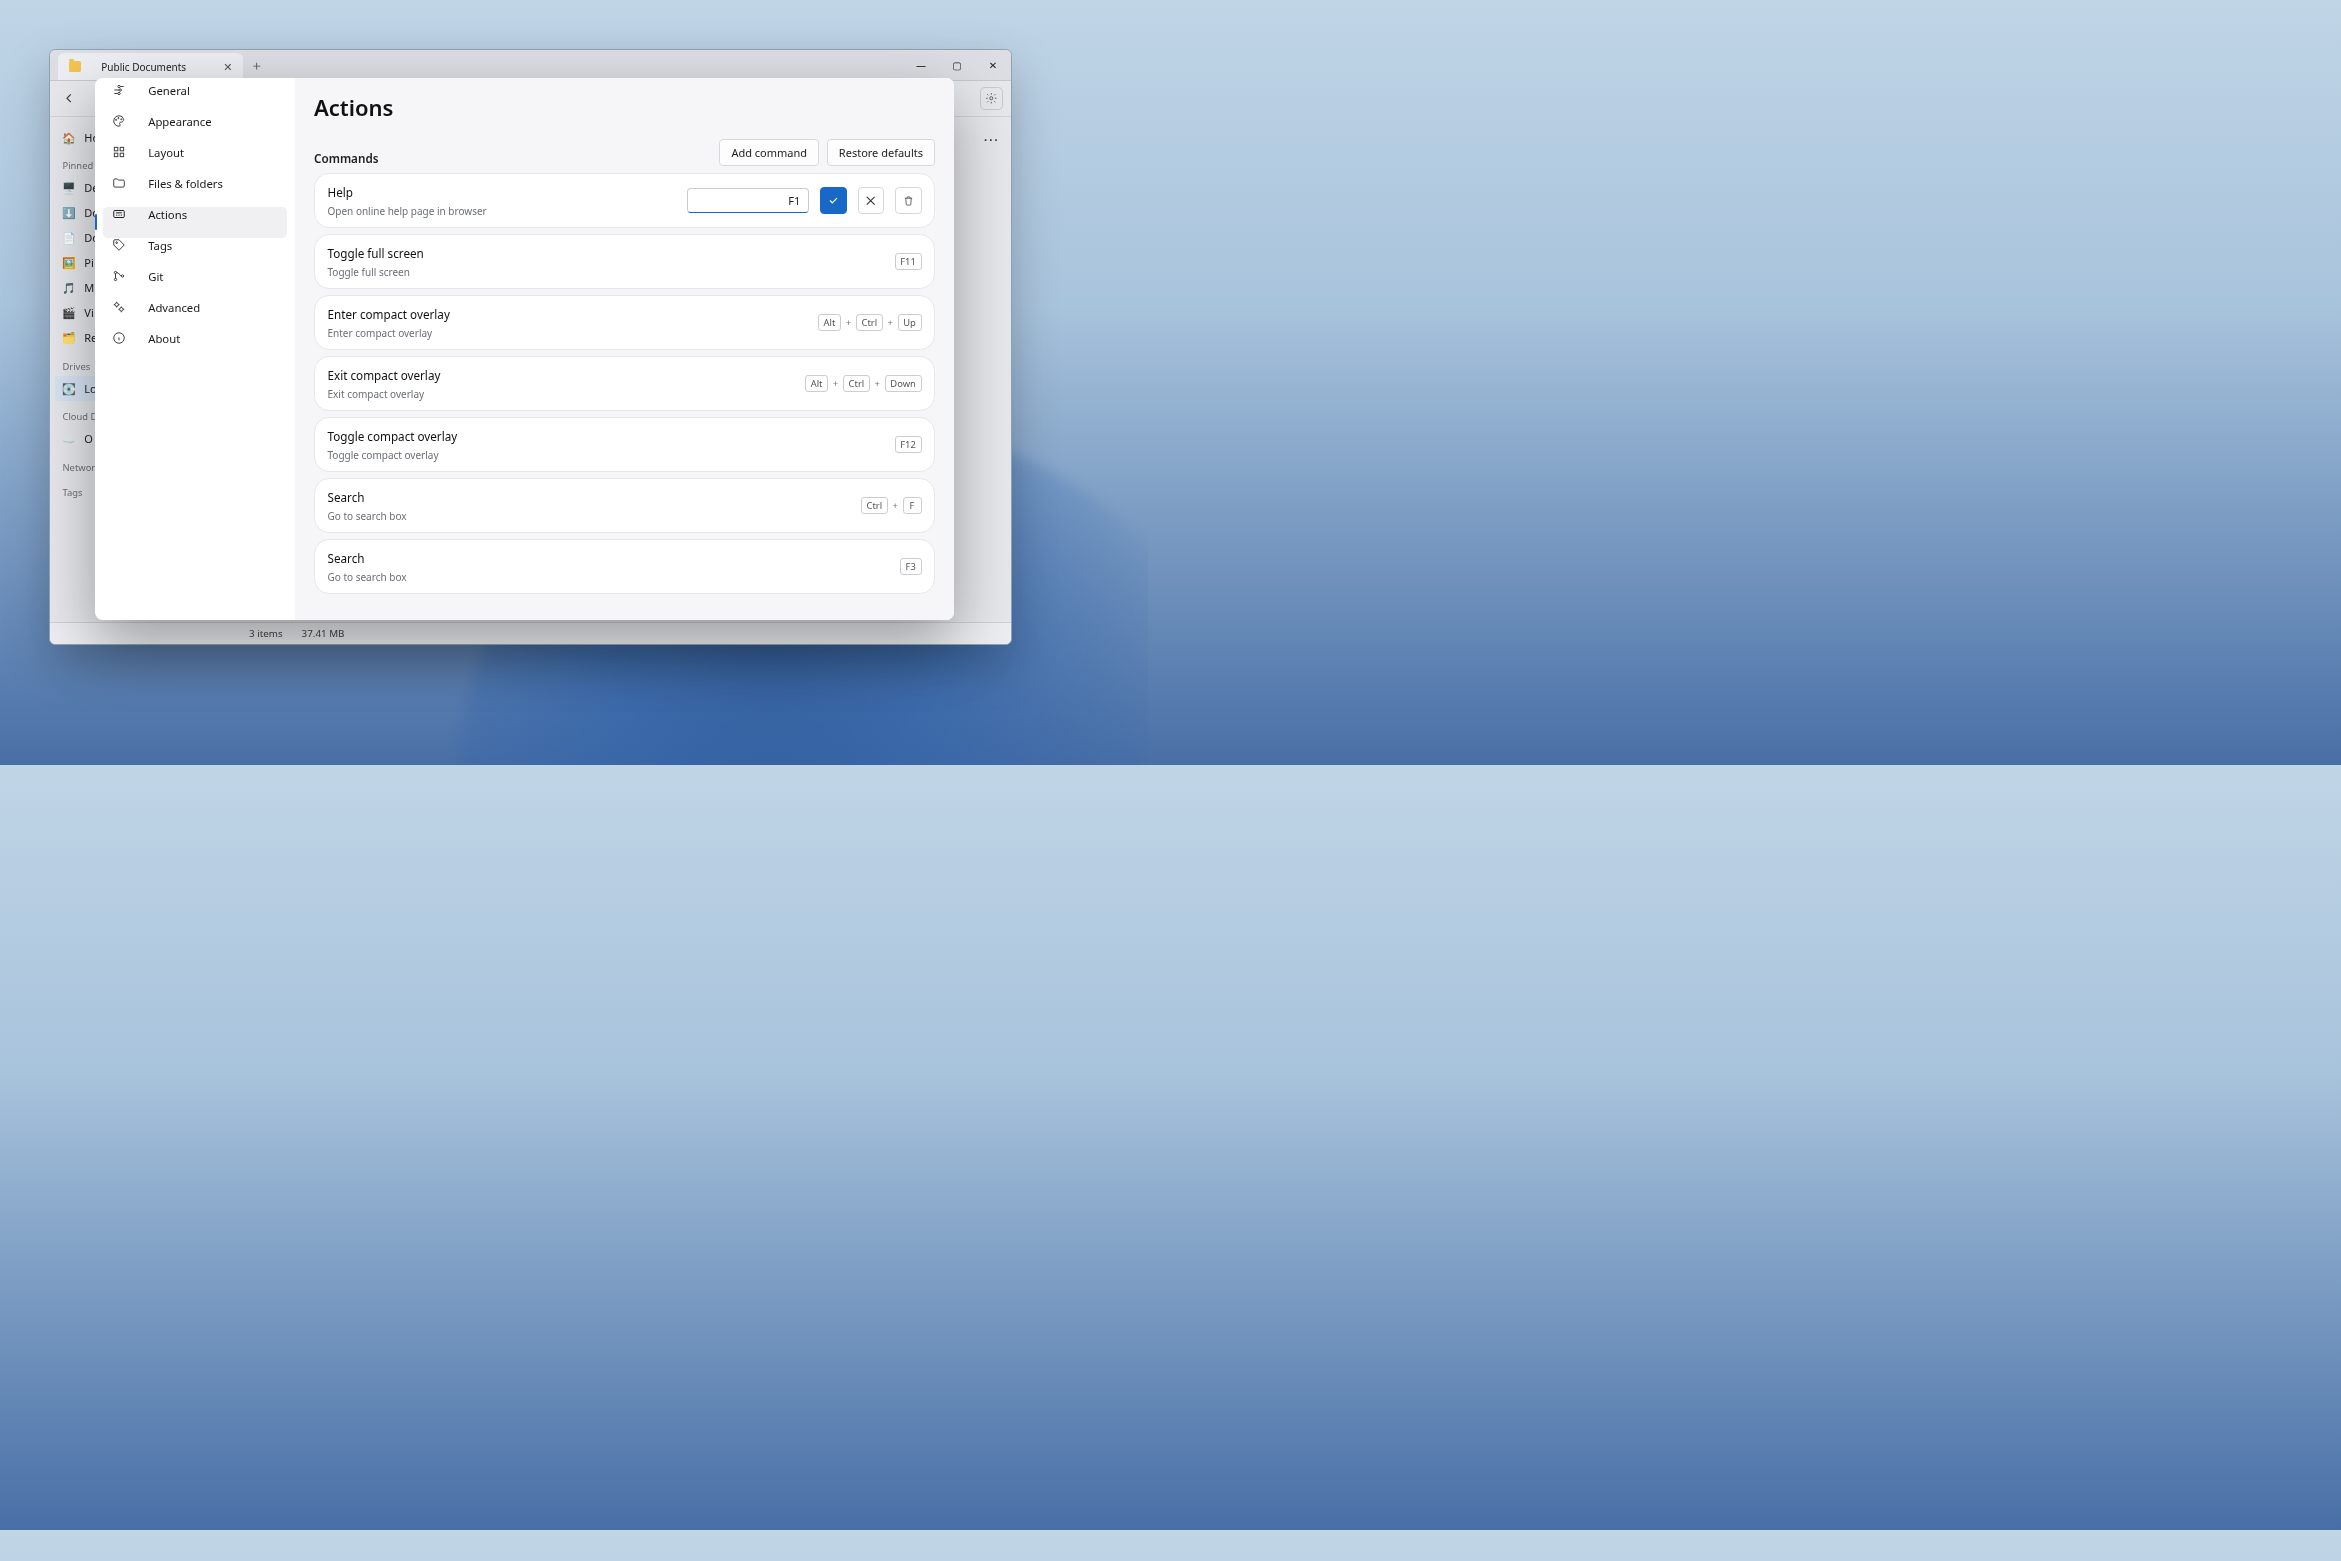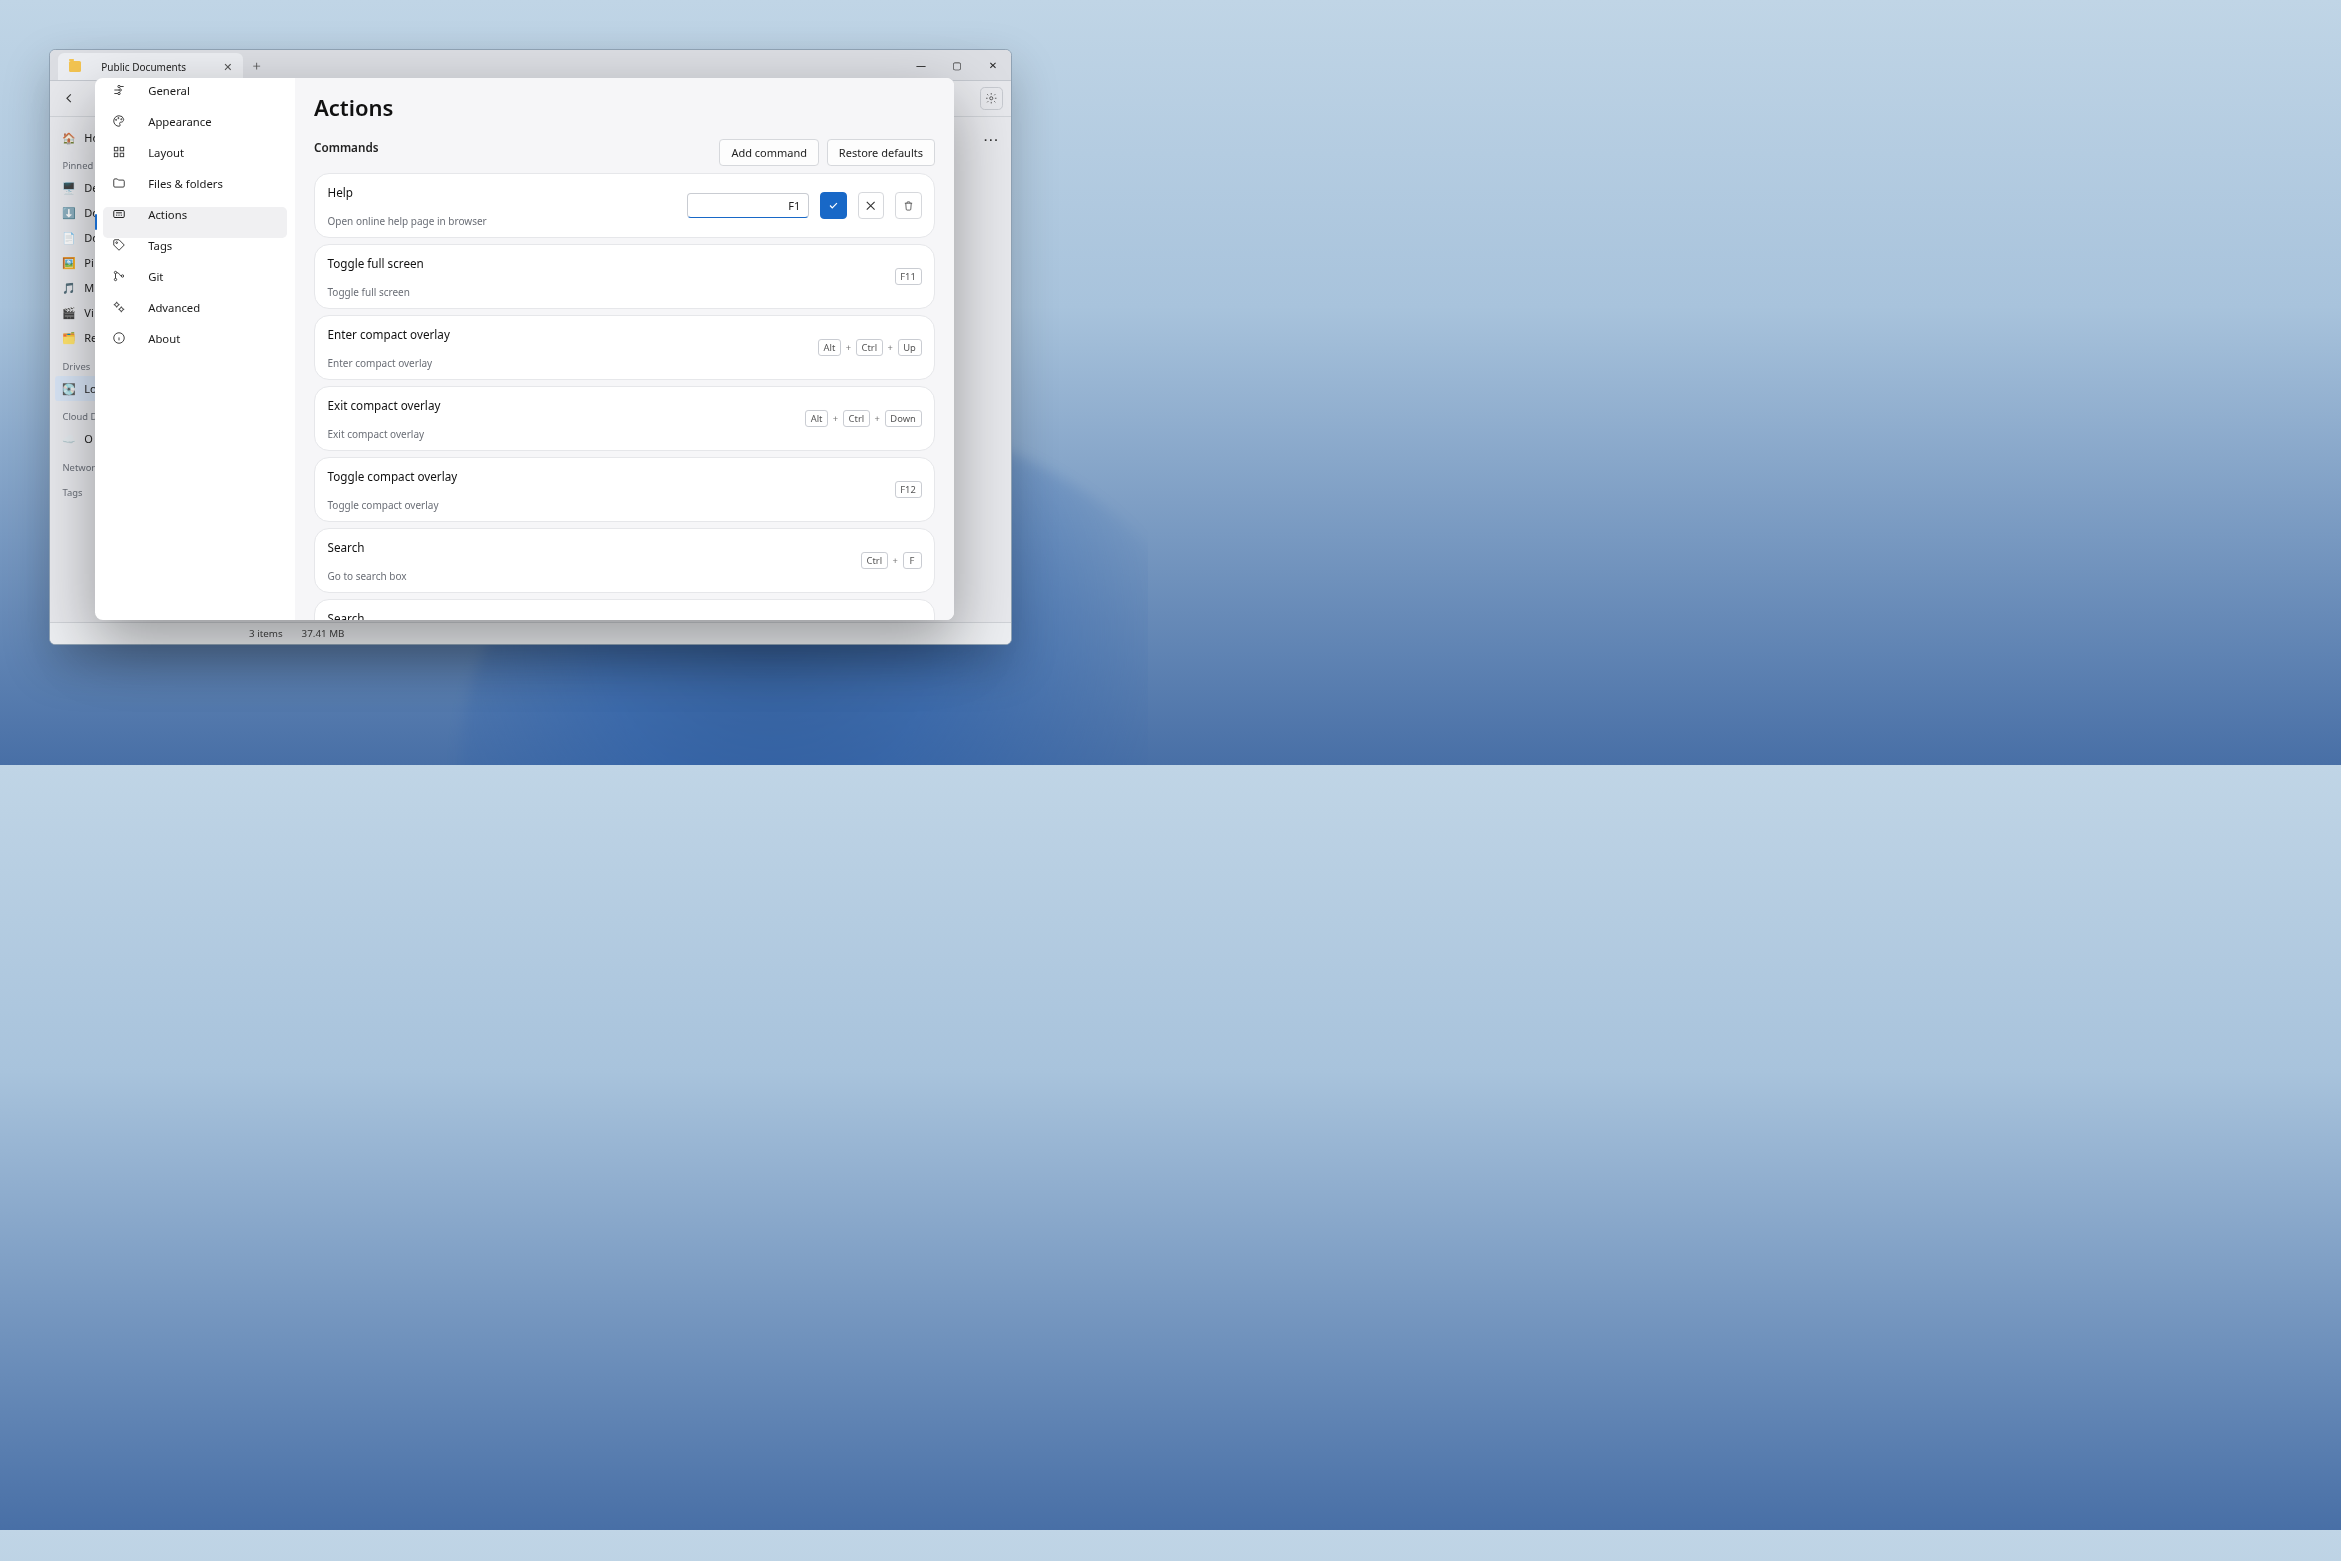--- a/index.html
+++ b/index.html
@@ -50,30 +50,30 @@
   .dlg-title{font-size:11.7px;font-weight:600;color:#111}
   .dlg-close{margin-left:auto;width:25px;height:25px;display:flex;align-items:center;justify-content:center;font-size:11.7px;color:#333;border-radius:3.1px}
   .dlg-body{flex:1;display:flex;min-height:0}
   .dlg-nav{width:200px;padding:4.7px 7.8px}
   .nav-item{display:flex;gap:22px;height:31px;padding:0 9.4px;border-radius:4.7px;font-size:11.3px;color:#1a1a1a}
   .nav-item.active{background:#f0f0f2;position:relative}
   .nav-item.active:before{content:"";position:absolute;left:-7.8px;top:7.8px;bottom:7.8px;width:2.3px;background:#1868c7;border-radius:1.6px}
   .nav-ic{width:14px;height:14px;display:flex;align-items:center;justify-content:center;color:#333}
   .dlg-main{flex:1;background:#f6f6f8;padding:14px 19px 0 19px;overflow-y:auto}
   .page-title{font-size:22px;font-weight:600;color:#111;margin-bottom:17px}
-  .section-row{display:flex;align-items:flex-start;margin-bottom:7.8px}
+  .section-row{display:flex;align-items:flex-end;margin-bottom:7.8px}
   .section-label{font-size:11.7px;font-weight:600;color:#222}
   .spacer{flex:1}
   .btn{height:26.5px;padding:0 11px;border:0.8px solid #d6d8dc;background:#fdfdfd;border-radius:3.9px;font-size:11px;color:#222;display:flex;align-items:center}
   .btn + .btn{margin-left:7.8px}
 
   .cmd-card{background:#fff;border:0.8px solid #e6e7ea;border-radius:15px;padding:9.4px 12.5px;margin-bottom:6.2px;display:flex;align-items:center;gap:11px}
   .cmd-text{flex:1;min-width:0}
   .cmd-title{font-size:11.7px;color:#111}
-  .cmd-desc{font-size:10px;color:#6a6e76;margin-top:14px}
+  .cmd-desc{font-size:10px;color:#6a6e76;margin-top:4px}
   .keys{display:flex;align-items:center;gap:4.7px}
   .key{border:0.8px solid #c9ccd2;border-radius:3.1px;min-width:19px;height:17px;padding:0 4.7px;font-size:9.4px;color:#555;display:flex;align-items:center;justify-content:center;background:#fff}
   .plus{font-size:9.4px;color:#777}
 
   .edit-input{width:122px;height:25px;border:0.8px solid #c9ccd2;border-bottom:1.6px solid #1868c7;border-radius:3.9px;padding:0 7.8px;font-size:11px;text-align:right;color:#222;background:#fff}
   .icon-btn{width:26.5px;height:26.5px;border:0.8px solid #d6d8dc;border-radius:3.9px;display:flex;align-items:center;justify-content:center;background:#fff;font-size:11px;color:#333}
   .icon-btn.primary{background:#1868c7;border-color:#1868c7;color:#fff}
 
   svg{display:block}
 </style>

